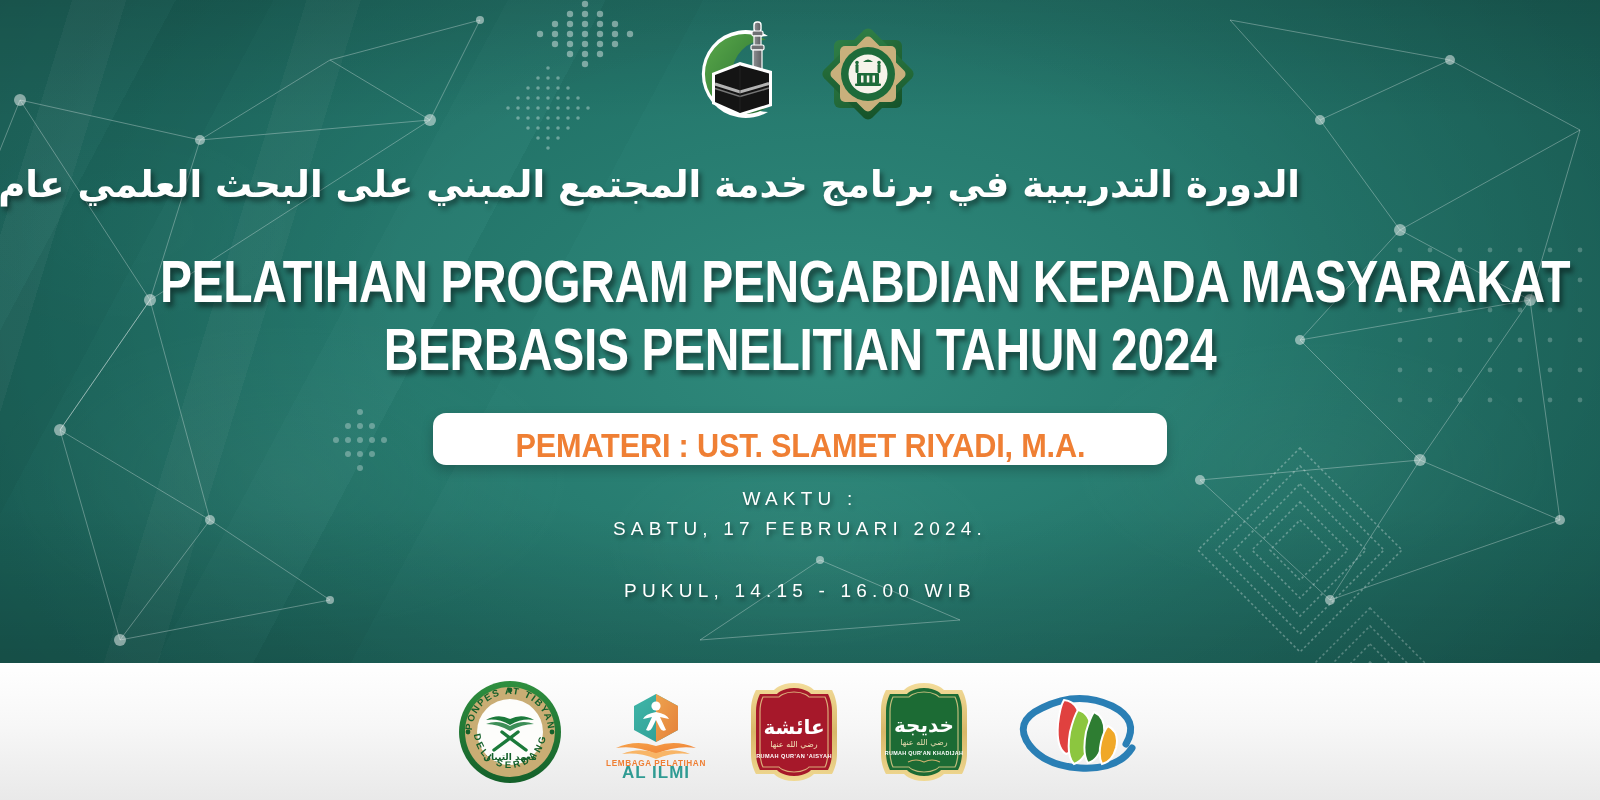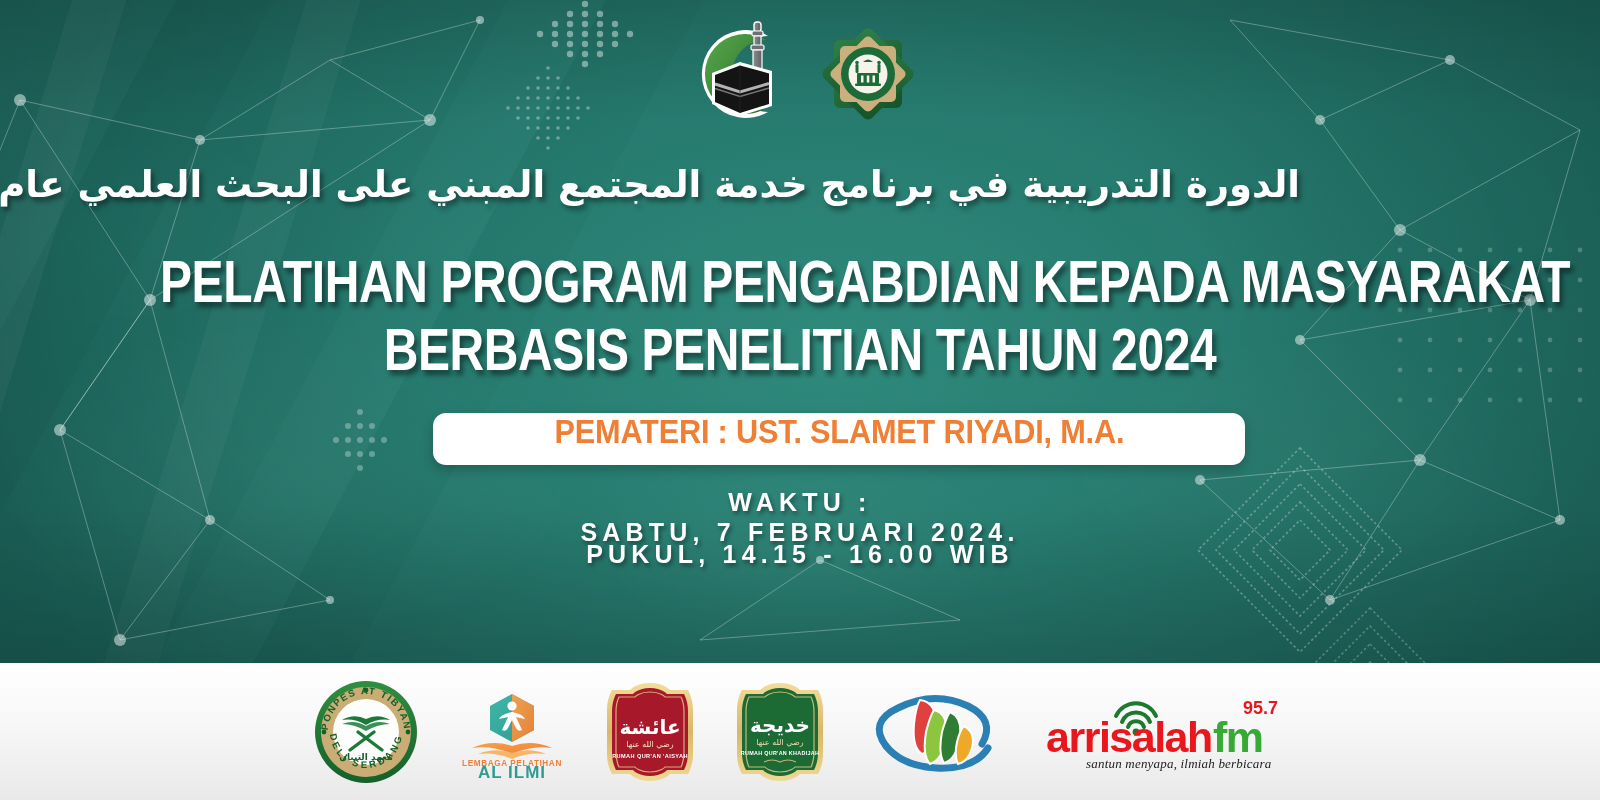--- a/index.html
+++ b/index.html
@@ -81,48 +81,48 @@
     transform:scaleX(.80);
     text-shadow:4px 5px 6px rgba(0,0,0,.45);
     white-space:nowrap;
   }
   .title.l1{ top:252px; }
   .title.l2{ top:320px; }
 
   
   .pill{
     position:absolute; left:433px; top:413px;
-    width:812px; height:52px;
+    width:734px; height:52px;
     background:#ffffff;
     border-radius:13px;
-    display:flex; align-items:flex-start; justify-content:center;
+    display:flex; align-items:flex-end; justify-content:center;
     box-shadow:0 5px 12px rgba(0,0,0,.22);
   }
   .pill-text{
     color:#ef7f34;
     font-weight:700;
     font-size:33px;
     letter-spacing:-0.2px;
     transform:scaleX(.93);
     white-space:nowrap;
   }
 
   
   .time{
     position:absolute; left:0; width:1600px; text-align:center;
     color:#ffffff;
-    font-weight:700;
-    font-size:25px;
+    font-weight:400;
+    font-size:19px;
     letter-spacing:5.2px;
     text-shadow:2px 3px 4px rgba(0,0,0,.40);
     white-space:nowrap;
   }
   .time.t1{ top:488px; }
   .time.t2{ top:518px; }
-  .time.t3{ top:540px; }
+  .time.t3{ top:580px; }
 
   
   .footer{
     position:absolute; left:0; top:663px; width:1600px; height:137px;
     background:linear-gradient(180deg,#ffffff 0%, #f7f7f7 45%, #e9e9e9 100%);
     display:flex; align-items:center; justify-content:center;
     gap:38px;
     padding:0 140px;
   }
   .flogo{ display:flex; align-items:center; justify-content:center; }
@@ -407,21 +407,21 @@
   <div class="arabic">الدورة التدريبية في برنامج خدمة المجتمع المبني على البحث العلمي عام 1445 هـ</div>
 
   <div class="title l1">PELATIHAN PROGRAM PENGABDIAN KEPADA MASYARAKAT</div>
   <div class="title l2">BERBASIS PENELITIAN TAHUN 2024</div>
 
   <div class="pill">
     <span class="pill-text">PEMATERI : UST. SLAMET RIYADI, M.A.</span>
   </div>
 
   <div class="time t1">WAKTU :</div>
-  <div class="time t2">SABTU, 7 FEBRUARI 2024.</div>
+  <div class="time t2">SABTU, 17 FEBRUARI 2024.</div>
   <div class="time t3">PUKUL, 14.15 - 16.00 WIB</div>
 
   <div class="footer">
 
     <div class="flogo">
       <svg width="108" height="108" viewBox="0 0 108 108">
         <defs>
           <path id="arcTop" d="M 16 54 A 38 38 0 0 1 92 54"></path>
           <path id="arcBot" d="M 18 54 A 36 36 0 0 0 90 54"></path>
           <linearGradient id="ringg" x1="0" y1="0" x2="0" y2="1">
@@ -524,31 +524,16 @@
         </g>
         <g stroke="#ffffff" stroke-width="2">
           <path d="M56 16 Q74 18 72 46 Q70 66 58 70 Q48 64 50 40 Q52 22 56 16 Z" fill="#e0413f"></path>
           <path d="M70 26 Q86 30 82 56 Q78 76 66 80 Q58 72 62 48 Q66 32 70 26 Z" fill="#8cc63f"></path>
           <path d="M86 28 Q100 34 95 58 Q91 76 80 79 Q74 70 78 48 Q82 34 86 28 Z" fill="#2e7d32"></path>
           <path d="M100 42 Q112 48 108 64 Q104 78 94 80 Q90 72 93 58 Q96 46 100 42 Z" fill="#f0a828"></path>
         </g>
       </svg>
     </div>
 
-    <div class="flogo">
-      <svg width="250" height="88" viewBox="0 0 250 88">
-
-        <g fill="none" stroke="#1c7a2e" stroke-width="4" stroke-linecap="round">
-          <path d="M78 28 A22 22 0 0 1 118 28"></path>
-          <path d="M84 34 A15 15 0 0 1 112 34"></path>
-          <path d="M90 39 A8.5 8.5 0 0 1 106 39"></path>
-        </g>
-        <circle cx="98" cy="44" r="3.4" fill="#1c7a2e"></circle>
-        <text x="8" y="64" font-size="43" font-weight="700" fill="#e8171c" font-family="'Liberation Sans',sans-serif" letter-spacing="-1.5">arrisalah</text>
-        <text x="175" y="64" font-size="43" font-weight="700" fill="#39a935" font-family="'Liberation Sans',sans-serif" letter-spacing="-1.5">fm</text>
-        <text x="205" y="26" font-size="18" font-weight="700" fill="#e8171c" font-family="'Liberation Sans',sans-serif">95.7</text>
-        <text x="48" y="80" font-size="13" font-style="italic" fill="#1a1a1a" font-family="'Liberation Serif',serif" letter-spacing=".2">santun menyapa, ilmiah berbicara</text>
-      </svg>
-    </div>
 
 
   </div>
 </div>
 
 </body></html>

